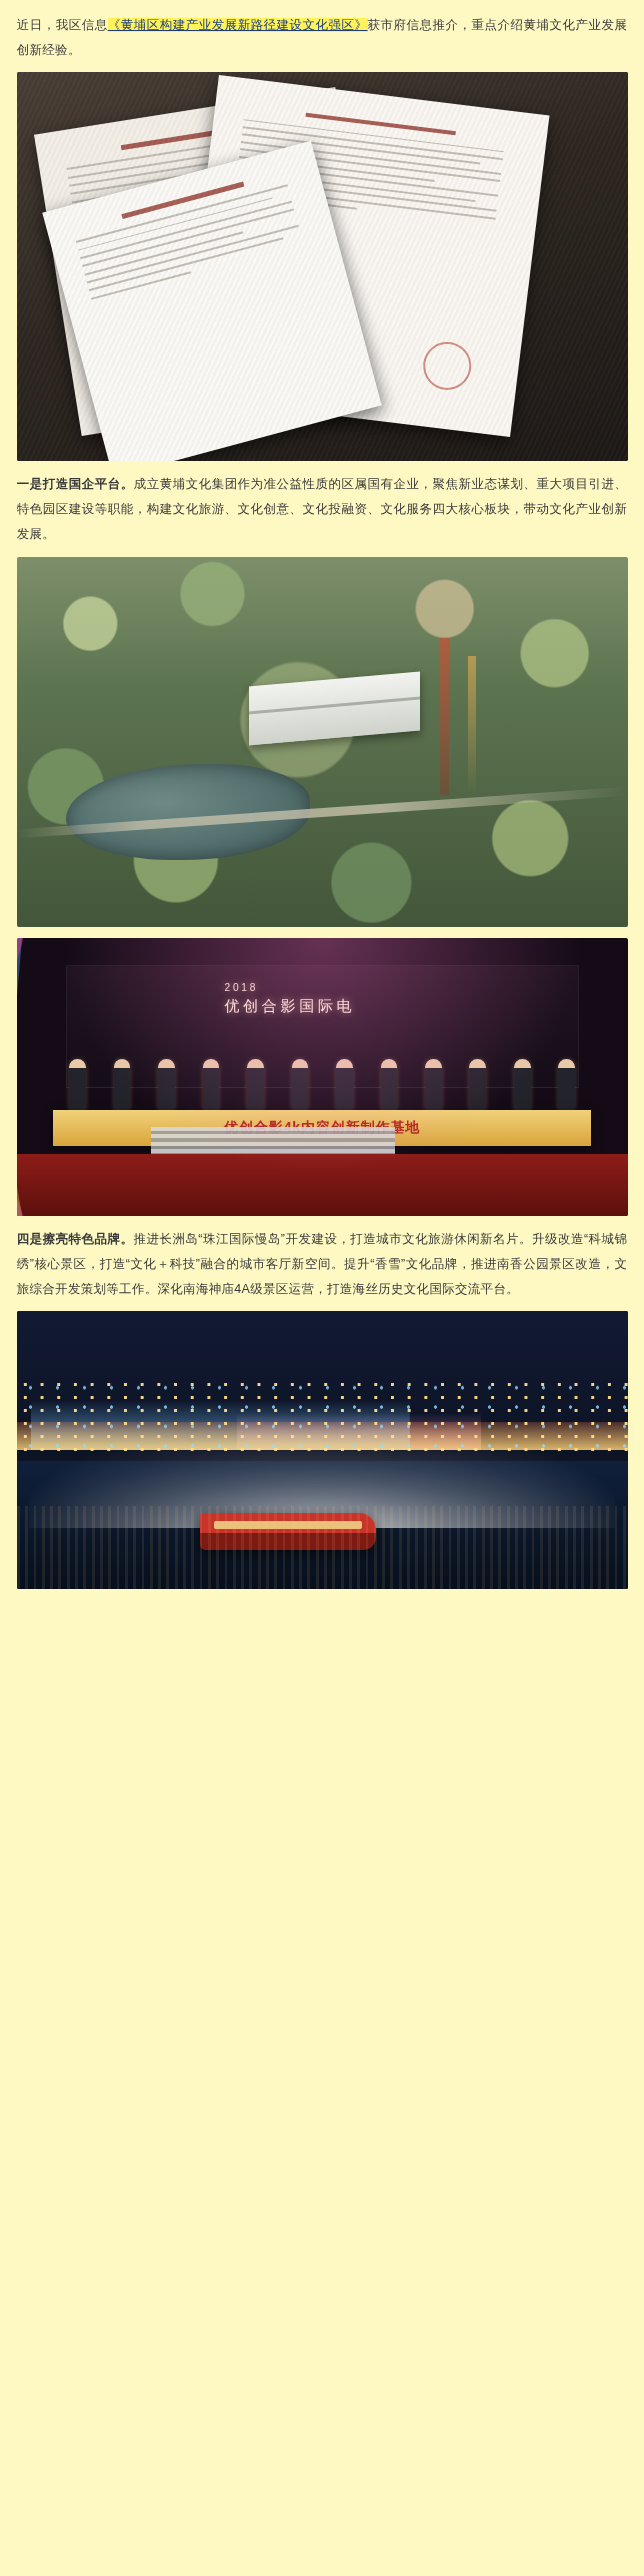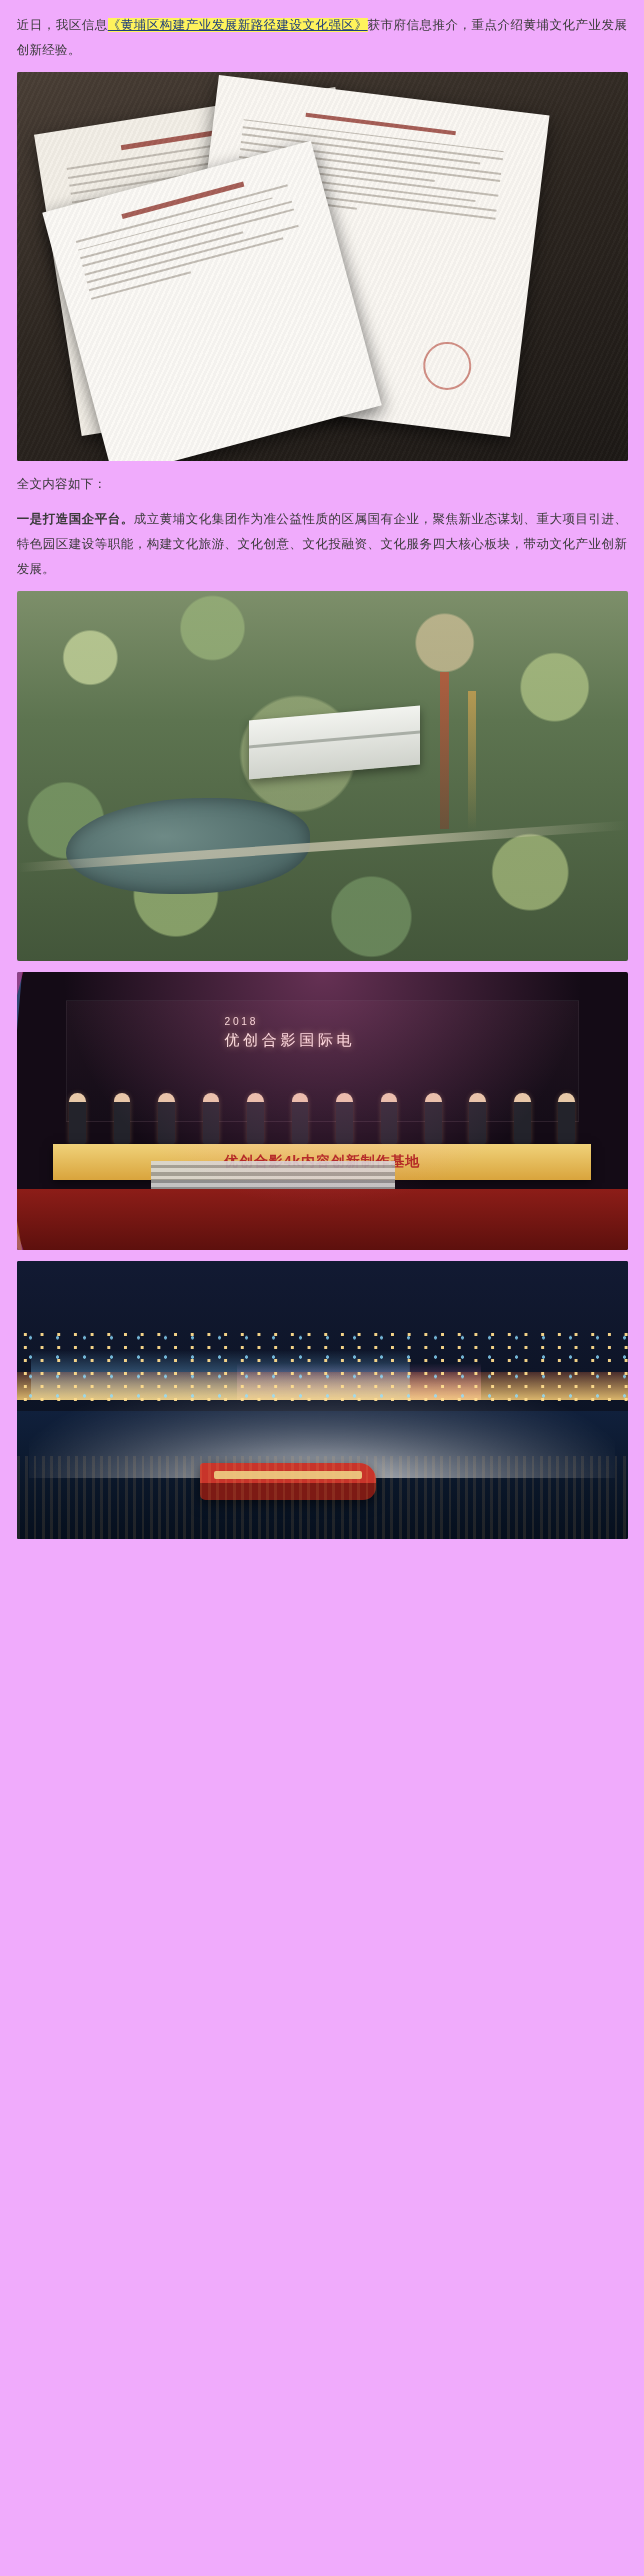--- a/index.html
+++ b/index.html
@@ -8,21 +8,21 @@
     padding: 0;
     background: #e9e9e9;
   }
   body {
     width: 644px;
     font-family: "Liberation Sans", "DejaVu Sans", sans-serif;
   }
   .page {
     width: 644px;
     min-height: 2576px;
-    background: #f0abfc;
+    background: #fef9c3;
     padding: 13px 16.7px 16.7px 16.7px;
   }
   .para {
     font-size: 12.5px;
     line-height: 2.0;
     color: #3a3a3a;
     text-align: justify;
     letter-spacing: 0.3px;
     margin: 0 0 9.3px 0;
   }
@@ -384,21 +384,20 @@
         <div class="ln s1"></div>
           <div class="ln s3"></div>
           <div class="ln s1"></div>
         <div class="ln s2"></div>
           <div class="ln s4"></div>
       </div>
     </div>
     <div class="grain"></div>
   </div>
 
-  <p class="para">全文内容如下：</p>
 
   <p class="para">
     <strong>一是打造国企平台。</strong><span>成立黄埔文化集团作为准公益性质的区属国有企业，聚焦新业态谋划、重大项目引进、特色园区建设等职能，构建文化旅游、文化创意、文化投融资、文化服务四大核心板块，带动文化产业创新发展。</span>
   </p>
 
   <div class="figure fig-park">
     <div class="canopy"></div>
     <div class="lake"></div>
     <div class="pavilion"></div>
     <div class="spires"></div>
@@ -428,20 +427,23 @@
       <div class="p"></div>
     </div>
     <div class="banner">
       <span>优创合影4k内容创新制作基地</span>
     </div>
     <div class="steps"></div>
     <div class="carpet"></div>
     <div class="beams"></div>
   </div>
 
+  <p class="para">
+    <strong>四是擦亮特色品牌。</strong><span>推进长洲岛“珠江国际慢岛”开发建设，打造城市文化旅游休闲新名片。升级改造“科城锦绣”核心景区，打造“文化＋科技”融合的城市客厅新空间。提升“香雪”文化品牌，推进南香公园景区改造，文旅综合开发策划等工作。深化南海神庙4A级景区运营，打造海丝历史文化国际交流平台。</span>
+  </p>
 
   <div class="figure fig-fountain">
     <div class="sky"></div>
     <div class="city"></div>
     <div class="lights"></div>
     <div class="water"></div>
     <div class="jets"></div>
     <div class="boat"></div>
     <div class="refl"></div>
   </div>

